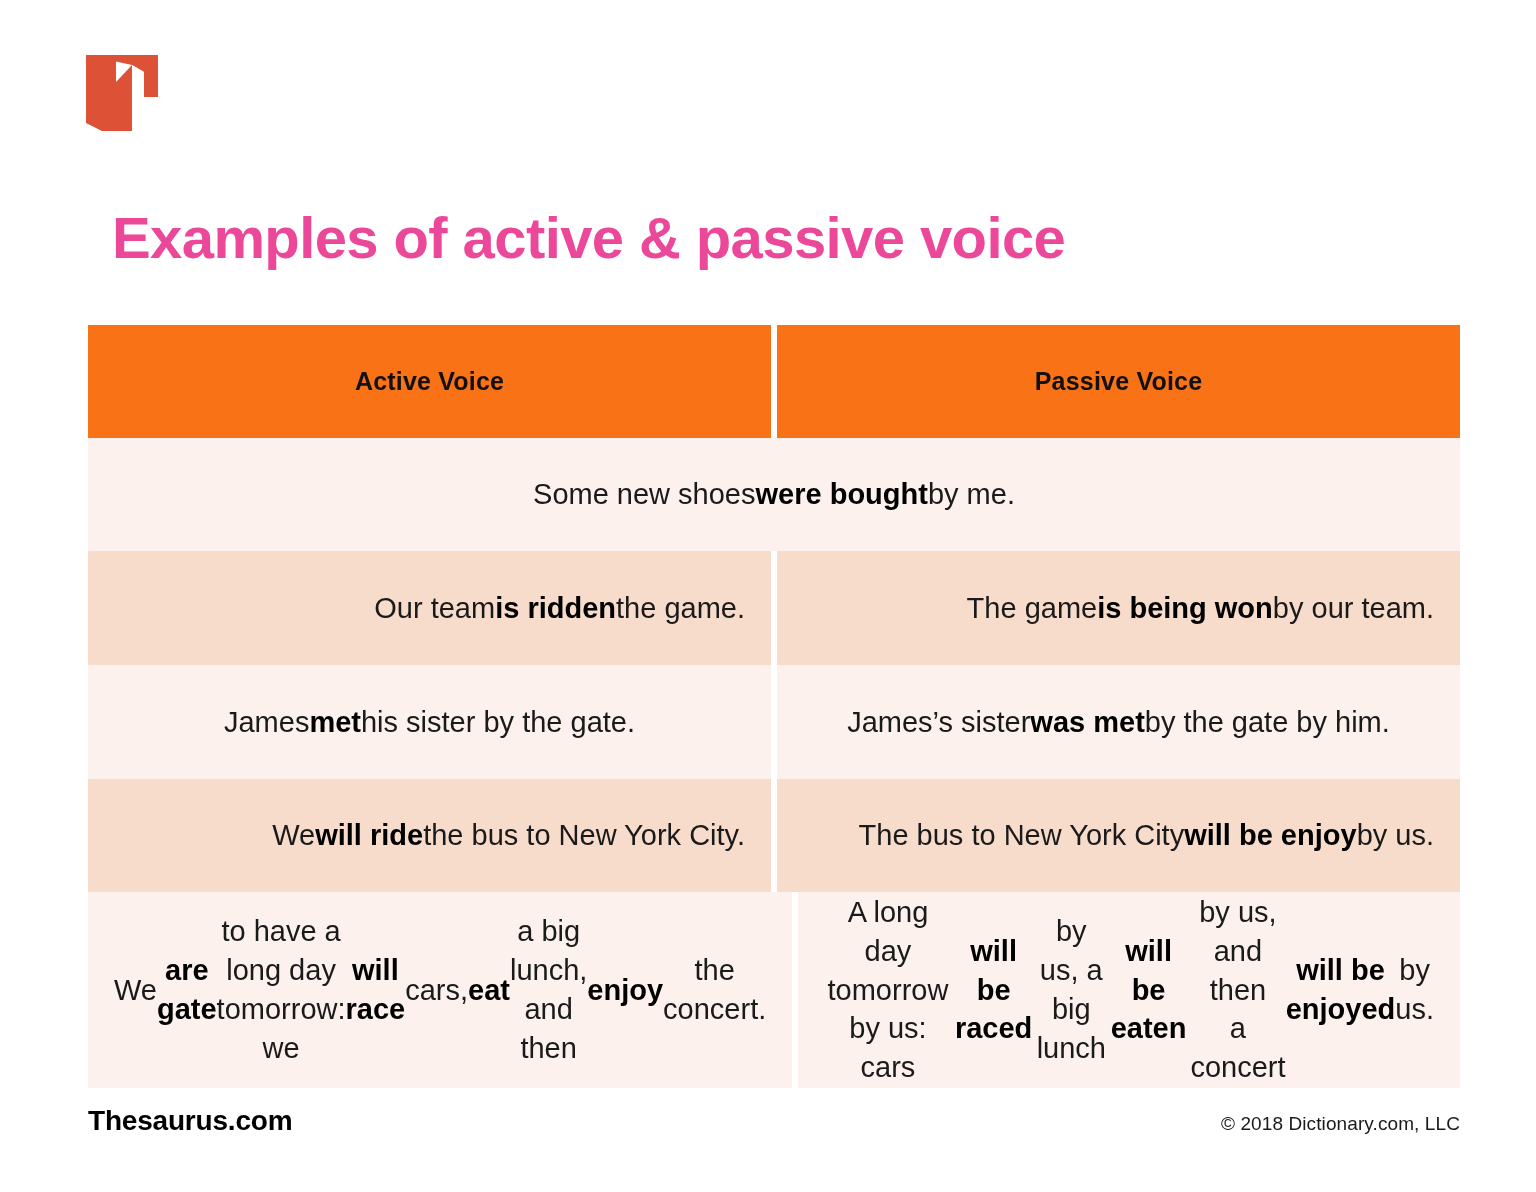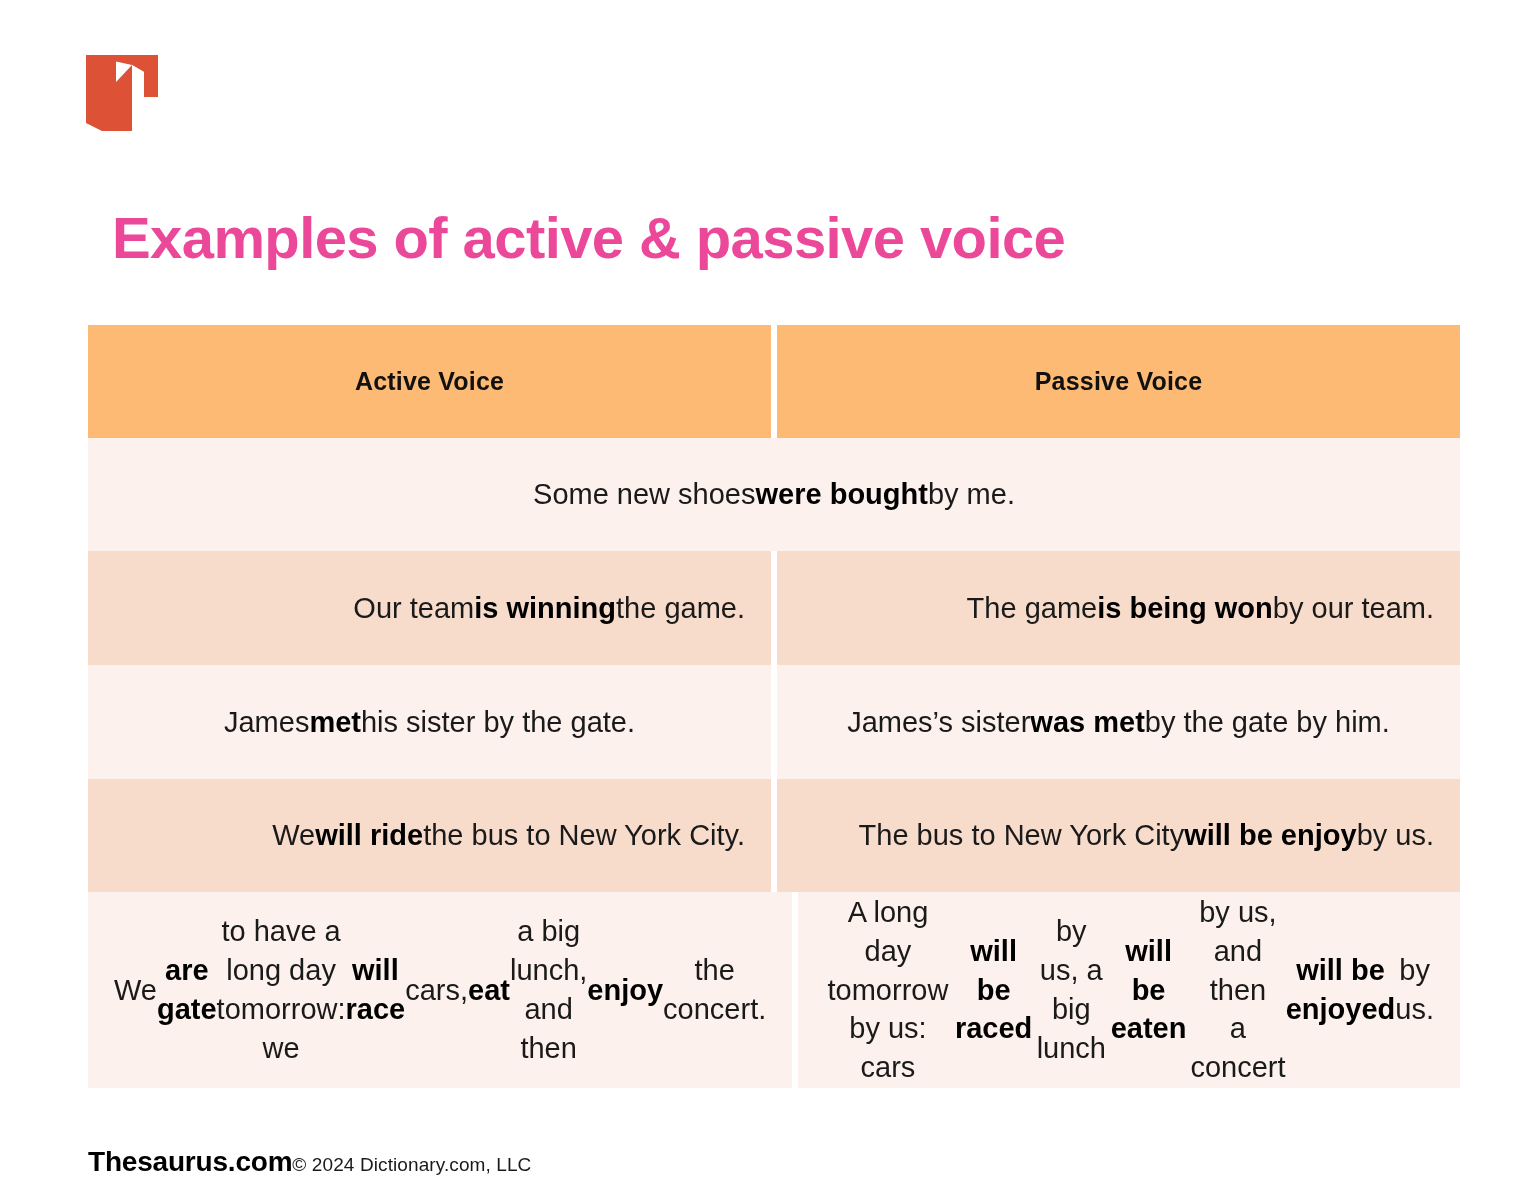--- a/index.html
+++ b/index.html
@@ -61,21 +61,21 @@
     display: flex;
     align-items: center;
     justify-content: center;
     text-align: center;
     padding: 0 26px;
   }
 
   
   .vt-row.header .vt-cell {
     height: 113px;
-    background: #fdba74;
+    background: #f97316;
     font-size: 25px;
     font-weight: 700;
     letter-spacing: 0.2px;
     color: #111111;
   }
 
   
   .vt-row.body .vt-cell {
     font-size: 29px;
     font-weight: 400;
@@ -89,23 +89,24 @@
 
   .vt-row.h-113 .vt-cell { height: 113px; }
   .vt-row.h-114 .vt-cell { height: 114px; }
   .vt-row.h-195 .vt-cell { height: 196px; }
 
   
   .footer {
     position: absolute;
     left: 88px;
     right: 76px;
-    top: 1146px;
+    top: 1105px;
     display: flex;
     align-items: baseline;
+    justify-content: space-between;
   }
   .brand {
     font-size: 28px;
     font-weight: 700;
     letter-spacing: -0.2px;
     color: #000000;
   }
   .copyright {
     font-size: 19px;
     font-weight: 400;
@@ -136,21 +137,21 @@
   <div class="vt-row header">
     <div class="vt-cell">Active Voice</div>
     <div class="vt-cell">Passive Voice</div>
   </div>
 
   <div class="vt-row body shade-light h-113">
     <div class="vt-cell">Some new shoes <b>were bought</b> by me.</div>
   </div>
 
   <div class="vt-row body shade-dark h-114">
-    <div class="vt-cell">Our team <b>is winning</b> the game.</div>
+    <div class="vt-cell">Our team <b>is ridden</b> the game.</div>
     <div class="vt-cell">The game <b>is being won</b> by our team.</div>
   </div>
 
   <div class="vt-row body shade-light h-114">
     <div class="vt-cell">James <b>met</b> his sister by the gate.</div>
     <div class="vt-cell">James’s sister <b>was met</b> by the gate by him.</div>
   </div>
 
   <div class="vt-row body shade-dark h-113">
     <div class="vt-cell">We <b>will ride</b> the bus to New York City.</div>
@@ -159,14 +160,14 @@
 
   <div class="vt-row body shade-light h-195">
     <div class="vt-cell">We <b>are gate</b> to have a long day<br>tomorrow: we <b>will race</b> cars, <b>eat</b> a big<br>lunch, and then <b>enjoy</b> the concert.</div>
     <div class="vt-cell">A long day  tomorrow<br>by us: cars <b>will be raced</b> by us, a big<br>lunch <b>will be eaten</b> by us, and then<br>a concert <b>will be enjoyed</b> by us.</div>
   </div>
 
 </div>
 
 <div class="footer">
   <div class="brand">Thesaurus.com</div>
-  <div class="copyright">© 2024 Dictionary.com, LLC</div>
+  <div class="copyright">© 2018 Dictionary.com, LLC</div>
 </div>
 
 </body></html>

